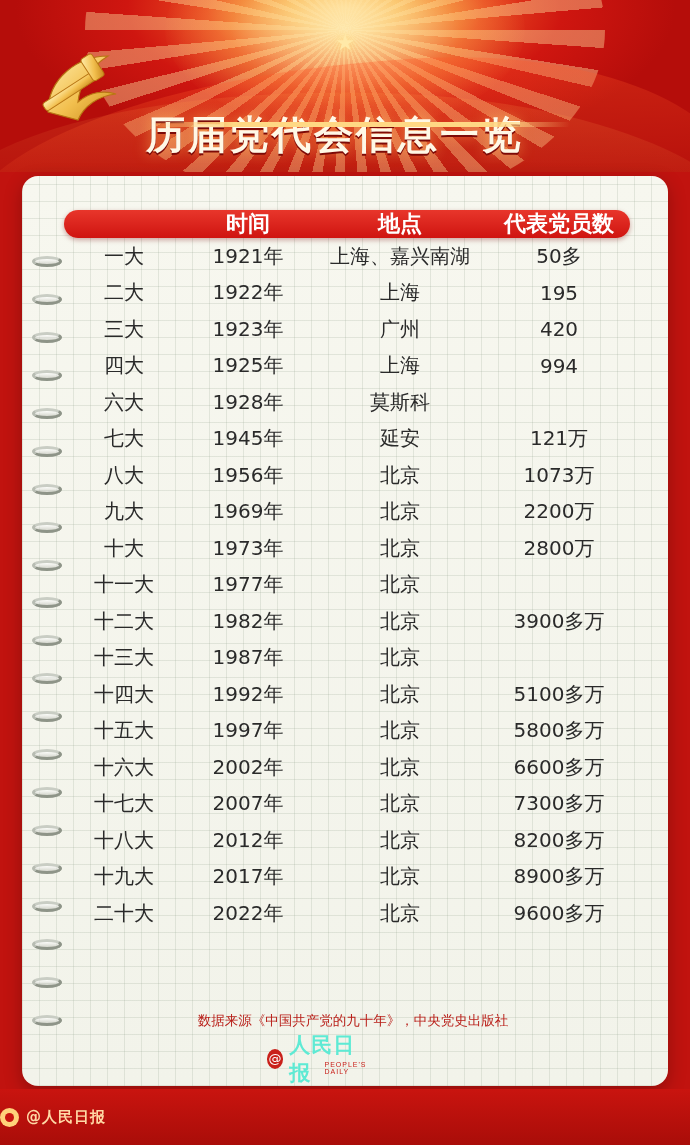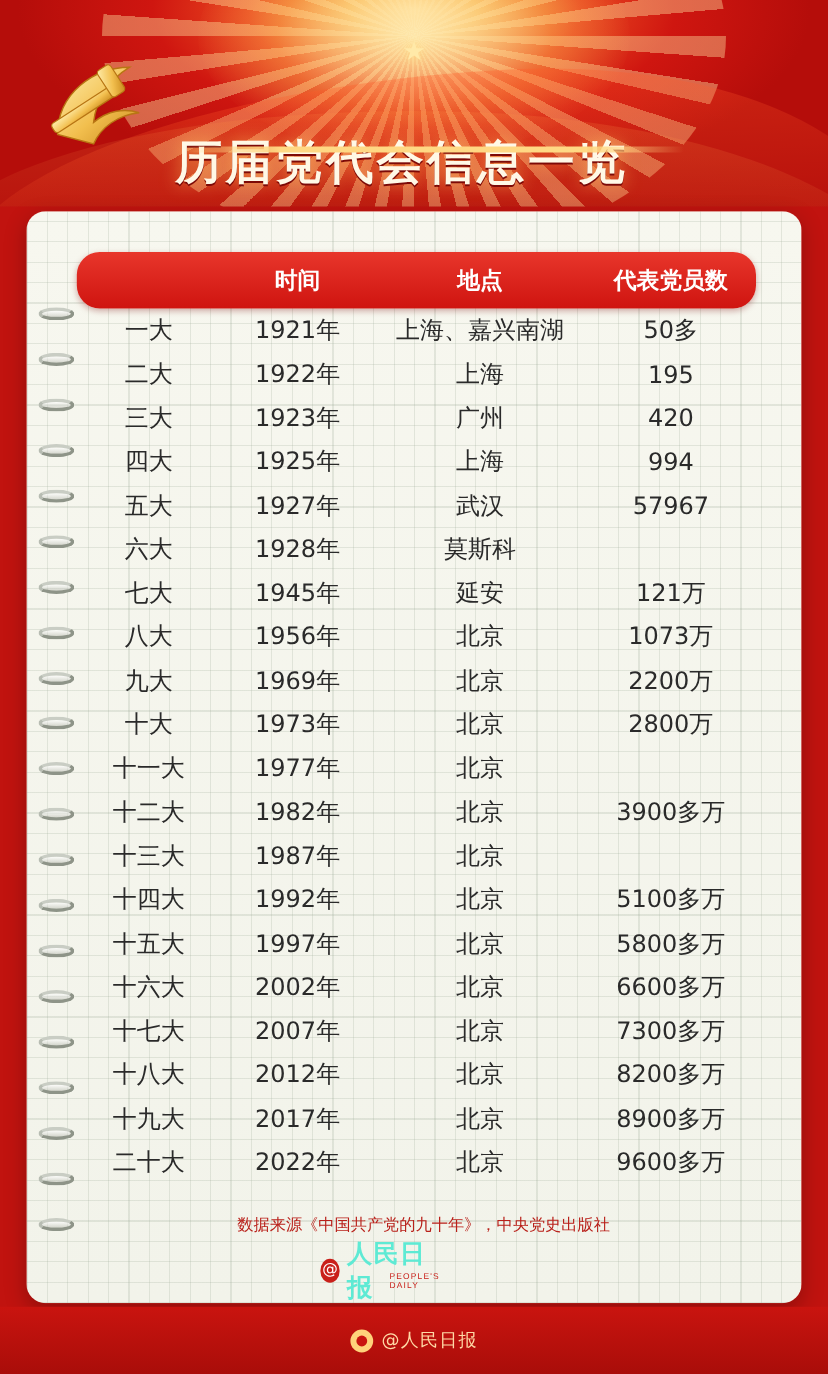--- a/index.html
+++ b/index.html
@@ -156,27 +156,27 @@
   
   .table {
     position: absolute;
     left: 42px;
     top: 34px;
     width: 566px;
   }
   .thead {
     display: flex;
     align-items: center;
-    height: 47px;
+    height: 28px;
     background: linear-gradient(180deg, #e8362b 0%, #cf1410 100%);
     border-radius: 19px;
     box-shadow: 0 2px 5px rgba(120,10,8,0.35);
     color: #fff;
     font-family: "DejaVu Sans", "Liberation Sans", sans-serif;
-    font-size: 19px;
+    font-size: 22px;
     font-weight: bold;
   }
   .row {
     display: flex;
     align-items: center;
     height: 36.5px;
     color: #2a2a2a;
     font-family: "DejaVu Sans", "Liberation Sans", sans-serif;
     font-size: 20px;
   }
@@ -236,22 +236,23 @@
   
   .bottom {
     position: absolute;
     left: 0;
     bottom: 0;
     width: 690px;
     height: 56px;
     background: linear-gradient(180deg, #c9140f 0%, #a90d09 100%);
     display: flex;
     align-items: center;
-    justify-content: center;
+    justify-content: flex-start;
     gap: 7px;
+    font-weight: bold;
   }
   .weibo-eye {
     width: 19px; height: 19px;
     border-radius: 50%;
     background: #ffd27a;
     position: relative;
   }
   .weibo-eye::after {
     content: "";
     position: absolute;
@@ -359,26 +360,20 @@
           <div class="c2">广州</div>
           <div class="c3">420</div>
         </div>
         <div class="row">
           <div class="c0">四大</div>
           <div class="c1">1925年</div>
           <div class="c2">上海</div>
           <div class="c3">994</div>
         </div>
         <div class="row">
-          <div class="c0">五大</div>
-          <div class="c1">1927年</div>
-          <div class="c2">武汉</div>
-          <div class="c3">57967</div>
-        </div>
-        <div class="row">
           <div class="c0">六大</div>
           <div class="c1">1928年</div>
           <div class="c2">莫斯科</div>
           <div class="c3"></div>
         </div>
         <div class="row">
           <div class="c0">七大</div>
           <div class="c1">1945年</div>
           <div class="c2">延安</div>
           <div class="c3">121万</div>

